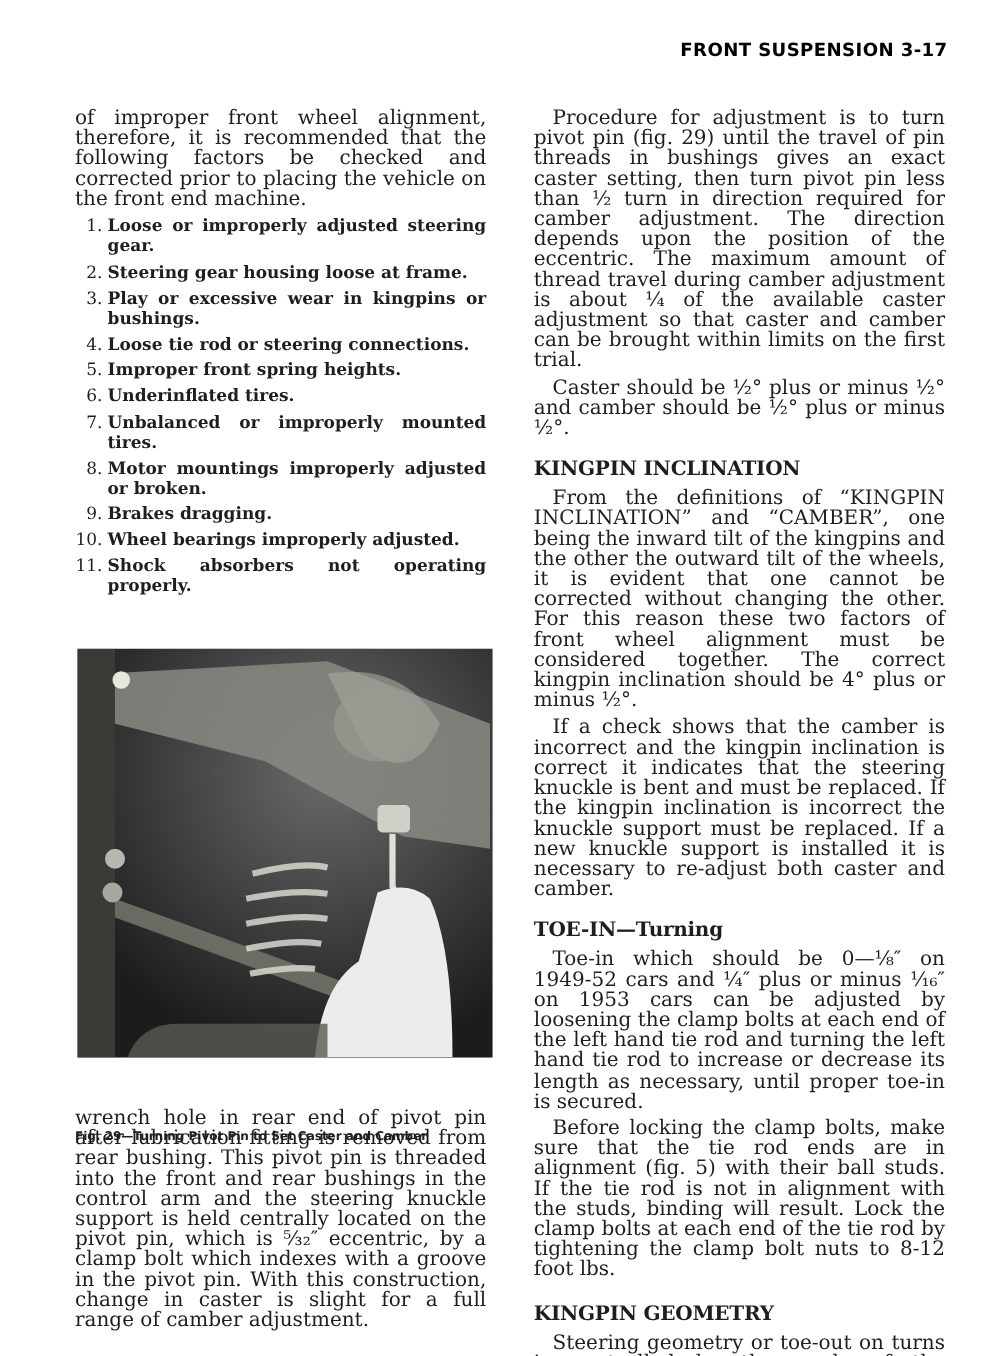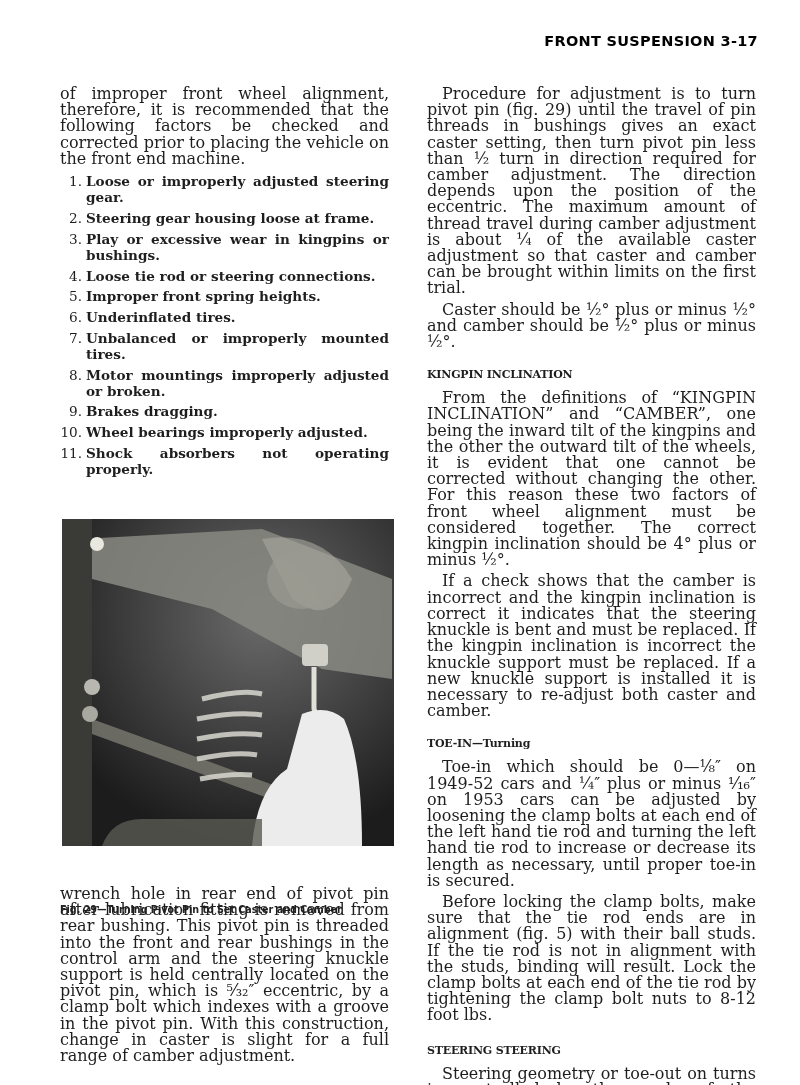--- a/index.html
+++ b/index.html
@@ -17,21 +17,21 @@
   .col { position: absolute; top: 86px; width: 329px; }
   .col-left { left: 60px; }
   .col-right { left: 427px; }
   p {
     margin: 0; font-size: 16px; line-height: 16.2px;
     text-align: justify; hyphens: none;
   }
   p.indent { text-indent: 15px; }
   p + p { margin-top: 5px; }
   h2 {
-    margin: 0; font-size: 11px; font-weight: bold; line-height: 18px;
+    margin: 0; font-size: 16px; font-weight: bold; line-height: 18px;
     font-family: "DejaVu Serif", "Liberation Serif", serif;
     letter-spacing: -0.2px;
   }
   ol.factors { list-style: none; margin: 6px 0 0 0; padding: 0; }
   ol.factors li {
     display: flex; font-size: 13.6px; line-height: 16.2px; margin-bottom: 4.5px;
   }
   ol.factors li .num { width: 26px; flex: none; text-align: right; padding-right: 4px; box-sizing: border-box; }
   ol.factors li .txt { flex: 1; text-align: justify; font-weight: bold; }
   .figure {
@@ -158,16 +158,16 @@
     <p class="indent">If a check shows that the camber is incorrect and the kingpin inclination is correct it indicates that the steering knuckle is bent and must be replaced. If the kingpin inclination is incorrect the knuckle support must be replaced. If a new knuckle support is installed it is necessary to re-adjust both caster and camber.</p>
   </div>
 
   <div class="sec" style="margin-top:16px">
     <h2>TOE-IN—Turning</h2>
     <p class="indent">Toe-in which should be 0—⅛″ on 1949-52 cars and ¼″ plus or minus ¹⁄₁₆″ on 1953 cars can be adjusted by loosening the clamp bolts at each end of the left hand tie rod and turning the left hand tie rod to increase or decrease its length as necessary, until proper toe-in is secured.</p>
     <p class="indent">Before locking the clamp bolts, make sure that the tie rod ends are in alignment (fig. 5) with their ball studs. If the tie rod is not in alignment with the studs, binding will result. Lock the clamp bolts at each end of the tie rod by tightening the clamp bolt nuts to 8-12 foot lbs.</p>
   </div>
 
   <div class="sec" style="margin-top:18px">
-    <h2>STEERING STEERING</h2>
+    <h2>KINGPIN GEOMETRY</h2>
     <p class="indent">Steering geometry or toe-out on turns is controlled by the angle of the steering arms. If, when checking, toe-out does not fall within the limits given in the specifications, it will be necessary to replace the steering arm on the wheel side that does not come within limits.</p>
   </div>
 </div>
 
 </body></html>

